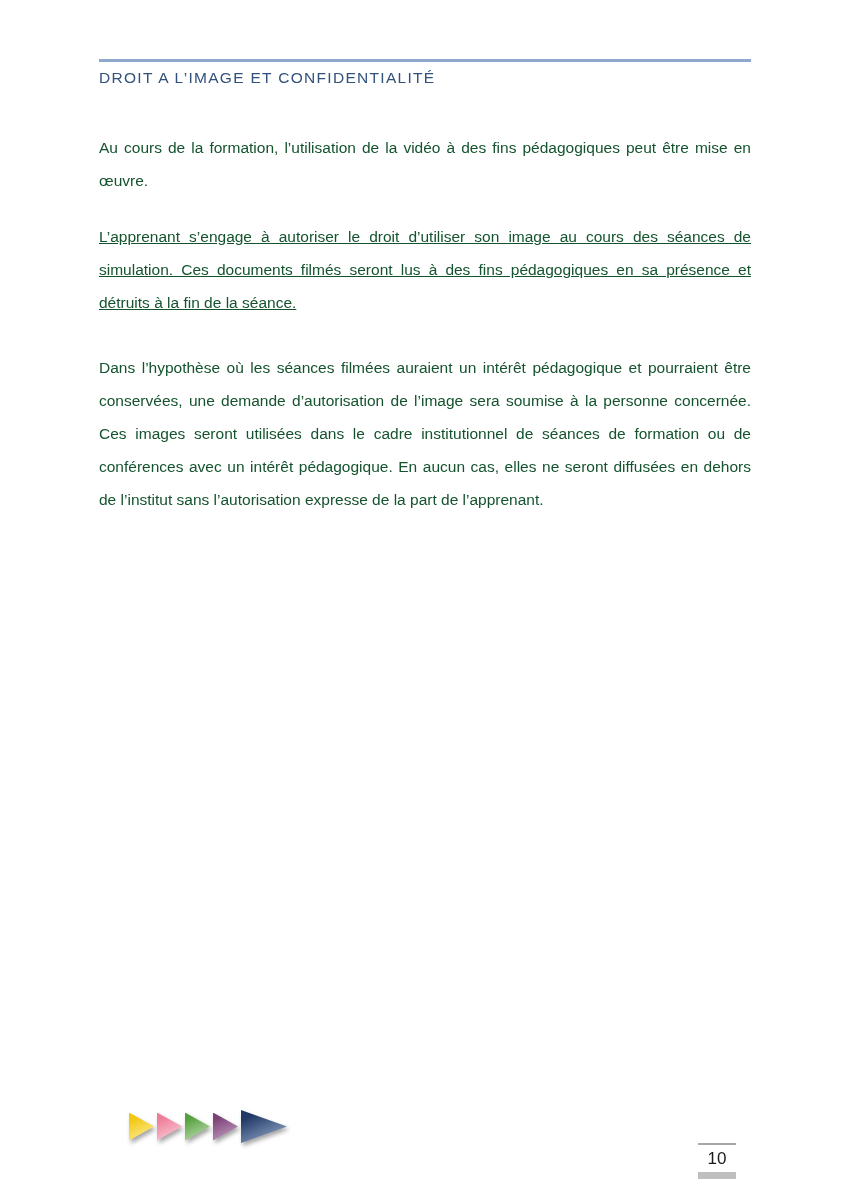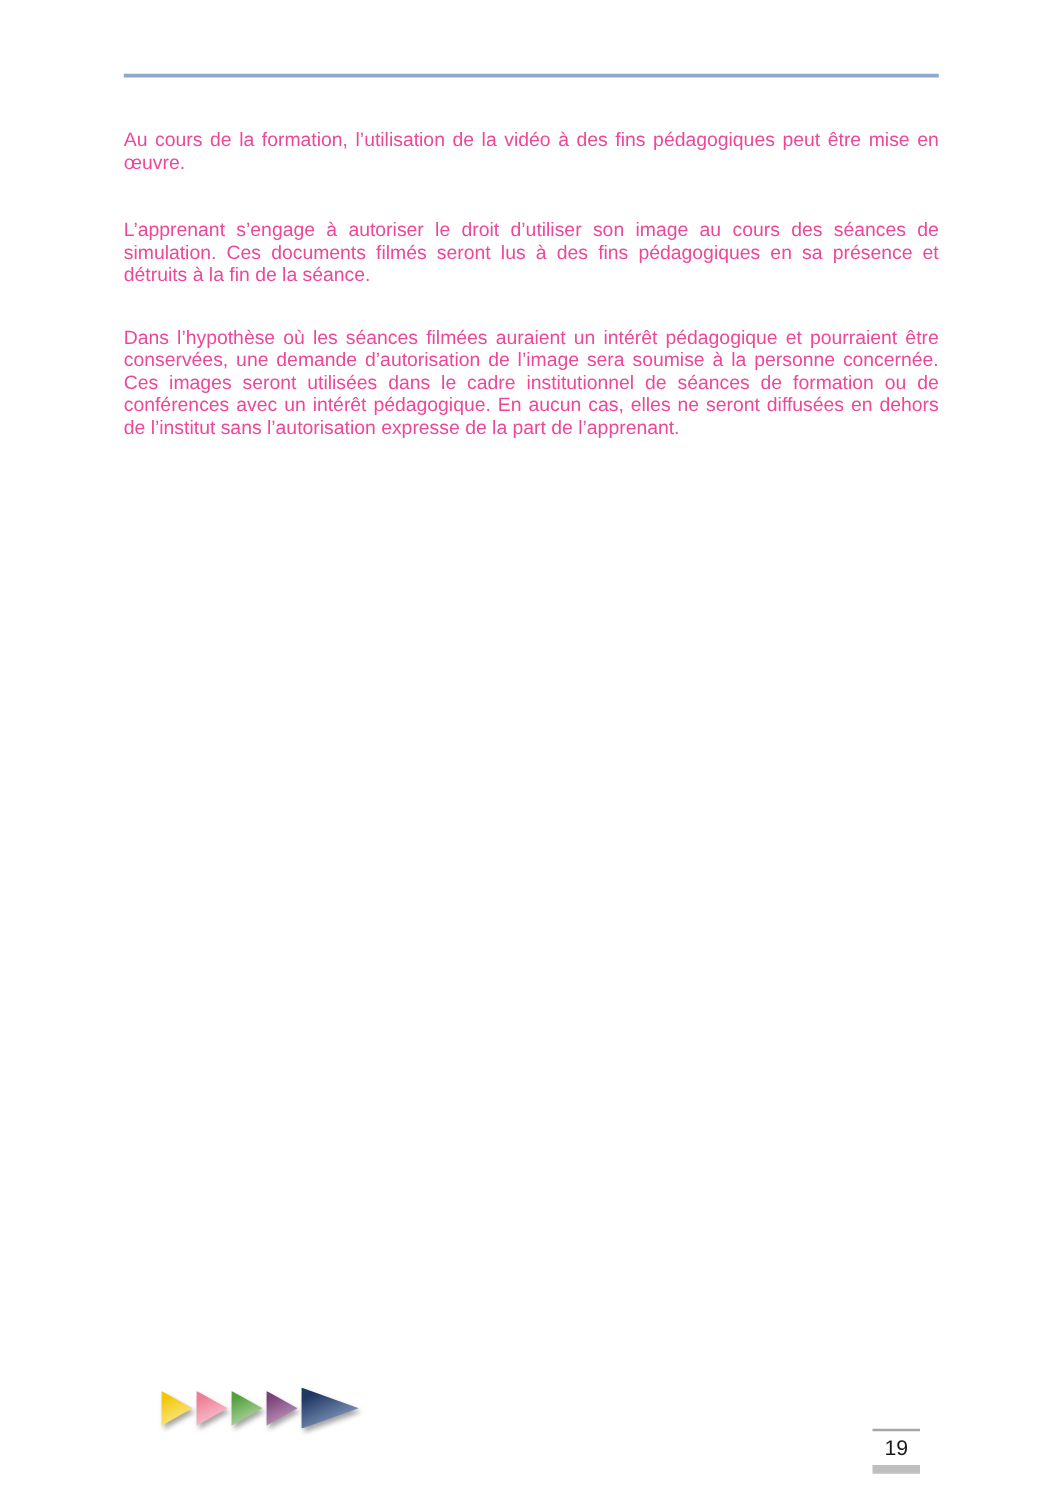--- a/index.html
+++ b/index.html
@@ -29,27 +29,27 @@
   .doc-title {
     margin-top: 5px;
     font-size: 15.5px;
     letter-spacing: 1.3px;
     font-weight: 400;
     line-height: 22px;
   }
   p.body-para {
     margin: 0;
     font-size: 15.5px;
-    line-height: 18px;
-    color: #ec4899;
+    line-height: 33px;
+    color: #14532d;
     text-align: justify;
     text-justify: inter-word;
   }
   #para-1 { margin-top: 42px; }
-  #para-2 { margin-top: 36px; }
+  #para-2 { margin-top: 23px; text-decoration: underline; }
   #para-3 { margin-top: 32px; }
 
   .logo {
     position: absolute;
     left: 129px;
     top: 1110px;
     display: flex;
     align-items: center;
     gap: 3px;
   }
@@ -82,35 +82,36 @@
     background: #bfbfbf;
   }
 </style>
 </head>
 <body>
 
 <div class="page">
 
   <div class="content">
     <div class="heading-rule" style="background: rgb(143, 169, 206);"></div>
+    <div class="doc-title" style="color: rgb(49, 81, 124);">DROIT A L’IMAGE ET CONFIDENTIALITÉ</div>
 
     <p class="body-para" id="para-1">Au cours de la formation, l’utilisation de la vidéo à des fins pédagogiques peut être mise en œuvre.</p>
 
     <p class="body-para" id="para-2">L’apprenant s’engage à autoriser le droit d’utiliser son image au cours des séances de simulation. Ces documents filmés seront lus à des fins pédagogiques en sa présence et détruits à la fin de la séance.</p>
 
     <p class="body-para" id="para-3">Dans l’hypothèse où les séances filmées auraient un intérêt pédagogique et pourraient être conservées, une demande d’autorisation de l’image sera soumise à la personne concernée. Ces images seront utilisées dans le cadre institutionnel de séances de formation ou de conférences avec un intérêt pédagogique. En aucun cas, elles ne seront diffusées en dehors de l’institut sans l’autorisation expresse de la part de l’apprenant.</p>
   </div>
 
   <div class="logo">
     <span class="tri-wrap"><span class="tri" style="width: 25px; height: 28px; background: linear-gradient(155deg, rgb(242, 199, 12) 18%, rgb(253, 240, 164) 96%);"></span></span>
     <span class="tri-wrap"><span class="tri" style="width: 25px; height: 28px; background: linear-gradient(155deg, rgb(238, 125, 152) 18%, rgb(250, 210, 220) 96%);"></span></span>
     <span class="tri-wrap"><span class="tri" style="width: 25px; height: 28px; background: linear-gradient(155deg, rgb(85, 160, 62) 18%, rgb(198, 226, 184) 96%);"></span></span>
     <span class="tri-wrap"><span class="tri" style="width: 25px; height: 28px; background: linear-gradient(155deg, rgb(124, 66, 120) 18%, rgb(203, 167, 202) 96%);"></span></span>
     <span class="tri-wrap"><span class="tri" style="width: 46px; height: 33px; background: linear-gradient(155deg, rgb(31, 56, 100) 18%, rgb(156, 176, 210) 96%);"></span></span>
   </div>
 
   <div class="page-number-block">
     <div class="pn-rule-top"></div>
-    <div class="pn-value">19</div>
+    <div class="pn-value">10</div>
     <div class="pn-rule-bottom"></div>
   </div>
 
 </div>
 
 </body></html>

